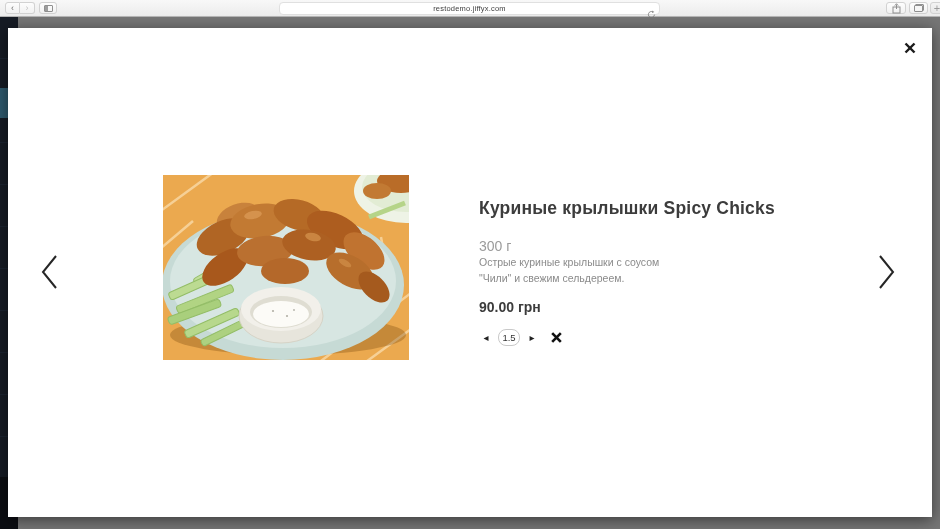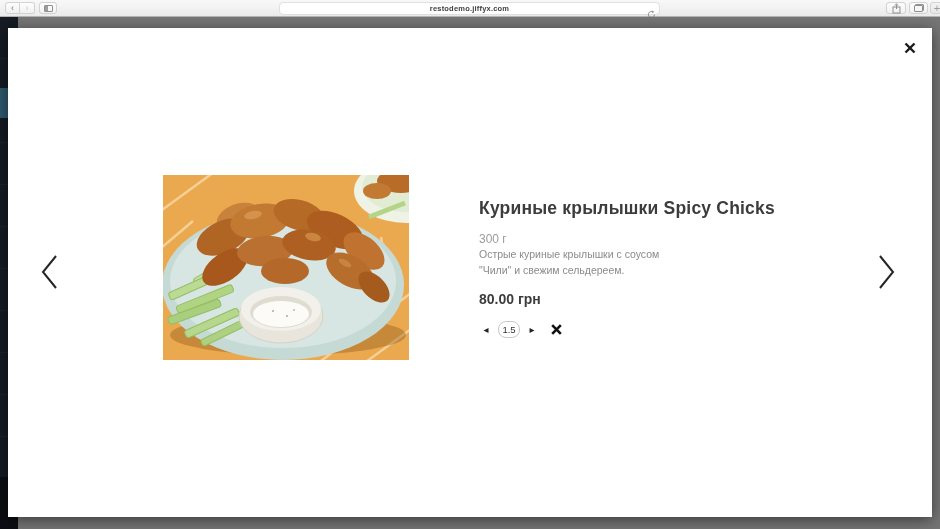--- a/index.html
+++ b/index.html
@@ -14,21 +14,21 @@
     border:1px solid #d2d2d2; border-radius:3px; color:#6d6d6d; font-size:9px; cursor:default; }
   .nav-group { position:absolute; left:5px; top:2px; display:flex; }
   .nav-group .chrome-btn { position:static; width:15px; border-radius:0; }
   .nav-group .chrome-btn:first-child { border-radius:3px 0 0 3px; }
   .nav-group .chrome-btn:last-child { border-radius:0 3px 3px 0; border-left:none; color:#c2c2c2; }
   .sidebar-toggle { left:39px; width:18px; }
   .sidebar-toggle .st-box { width:9px; height:7px; border:1px solid #8f8f8f; border-radius:1px; position:relative; }
   .sidebar-toggle .st-box::before { content:""; position:absolute; left:0; top:0; width:3px; height:5px; background:#9d9d9d; }
   .url-field { position:absolute; left:279px; top:2px; width:381px; height:13px;
     background:#fff; border:1px solid #e0e0e0; border-radius:4px;
-    display:flex; align-items:center; justify-content:center;font-weight:bold; }
+    display:flex; align-items:center; justify-content:center; }
   .url-text { font-size:7.5px; color:#414141; letter-spacing:.2px; }
   .reload { position:absolute; right:3px; top:2px; width:9px; height:9px; }
   .share-btn { right:34px; width:20px; }
   .tabs-btn { right:12px; width:19px; }
   .tabs-glyph { position:relative; width:10px; height:8px; }
   .tabs-glyph::before, .tabs-glyph::after { content:""; position:absolute; width:7px; height:5px;
     border:1px solid #8f8f8f; border-radius:1px; background:#f5f5f5; }
   .tabs-glyph::before { right:0; top:0; }
   .tabs-glyph::after { left:0; bottom:0; }
   .newtab-btn { right:-4px; width:14px; color:#9a9a9a; font-size:11px; background:linear-gradient(#f3f3f3,#e7e7e7); }
@@ -46,21 +46,21 @@
   .close-btn { position:absolute; left:890px; top:8px; width:24px; height:24px;
     display:flex; align-items:center; justify-content:center; cursor:pointer; background:none; border:none; }
   .nav-arrow { position:absolute; top:222px; width:28px; height:44px; background:none; border:none;
     display:flex; align-items:center; justify-content:center; cursor:pointer; }
   .prev { left:28px; } .next { left:864px; }
 
   .photo { position:absolute; left:155px; top:147px; width:246px; height:185px; }
 
   .info { position:absolute; left:471px; top:170px; width:300px; }
   .title { font-size:17.5px; font-weight:700; color:#3c3c3c; letter-spacing:.2px; }
-  .portion { margin-top:13px; font-size:12px; color:#9b9b9b; }
+  .portion { margin-top:19px; font-size:14px; color:#9b9b9b; }
   .desc { font-size:10.5px; color:#8b8b8b; line-height:16px; }
   .price { margin-top:13px; font-size:14px; font-weight:700; color:#3c3c3c; }
   .qty-row { margin-top:14px; display:flex; align-items:center; }
   .qty-arrow { background:none; border:none; font-size:10px; color:#222; width:14px; padding:0; cursor:pointer; line-height:17px; }
   .qty-input { width:22px; height:17px; margin:0 5px; border:1px solid #c9c9c9; border-radius:8px;
     text-align:center; font-size:9.5px; color:#333; font-family:inherit; }
   .remove-btn { background:none; border:none; margin-left:12px; cursor:pointer; display:flex; align-items:center; }
 </style>
 </head>
 <body>
@@ -183,21 +183,21 @@
       </svg>
     </div>
 
     <div class="info">
       <div class="title">Куриные крылышки Spicy Chicks</div>
       <div class="portion">300 г</div>
       <div class="desc">
         <div>Острые куриные крылышки с соусом</div>
         <div>"Чили" и свежим сельдереем.</div>
       </div>
-      <div class="price">80.00 грн</div>
+      <div class="price">90.00 грн</div>
 
       <div class="qty-row">
         <button class="qty-arrow">◂</button>
         <input class="qty-input" value="1.5" style="">
         <button class="qty-arrow">▸</button>
         <button class="remove-btn">
           <svg width="11" height="11" viewBox="0 0 11 11">
             <line x1="1.2" y1="1.2" x2="9.8" y2="9.8" stroke="#111" stroke-width="2.6"></line>
             <line x1="9.8" y1="1.2" x2="1.2" y2="9.8" stroke="#111" stroke-width="2.6"></line>
           </svg>

